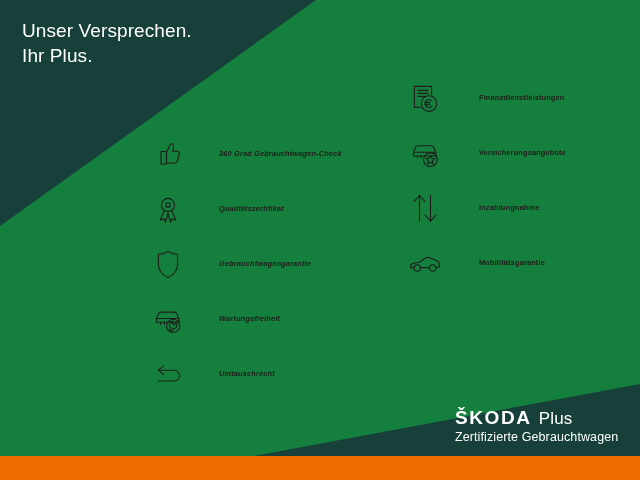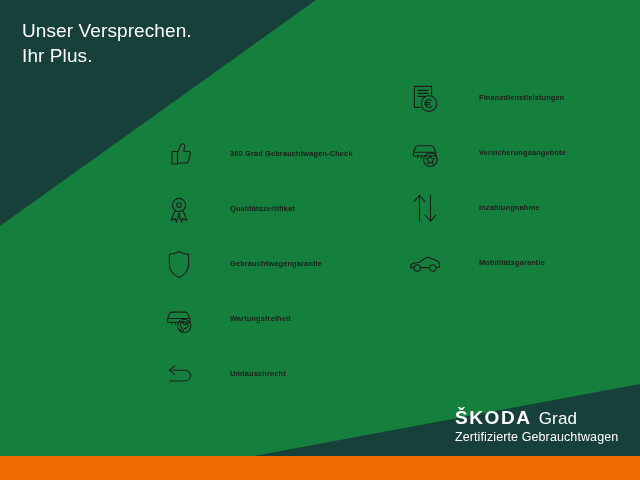--- a/index.html
+++ b/index.html
@@ -39,21 +39,21 @@
     font-weight: 400;
     letter-spacing: 0.1px;
     white-space: nowrap;
   }
   .headline-line { display: block; }
 
   
   .col {
     position: absolute;
   }
-  .col-left  { left: 156px; top: 126px; }
+  .col-left  { left: 145px; top: 126px; font-style: italic; }
   .col-right { left: 402px; top: 70px; }
 
   .feature {
     position: relative;
     height: 55px;
     display: flex;
     align-items: center;
     gap: 12px;
   }
   .feature-icon {
@@ -257,18 +257,18 @@
         </svg>
       </span>
       <span class="feature-label">Mobilitätsgarantie</span>
     </div>
 
   </div>
 
   <div class="footer-logo">
     <div class="logo-row">
       <span class="logo-word">ŠKODA</span>
-      <span class="logo-plus">Grad</span>
+      <span class="logo-plus">Plus</span>
     </div>
     <div class="logo-sub">Zertifizierte Gebrauchtwagen</div>
   </div>
 
 </div>
 
 </body></html>

